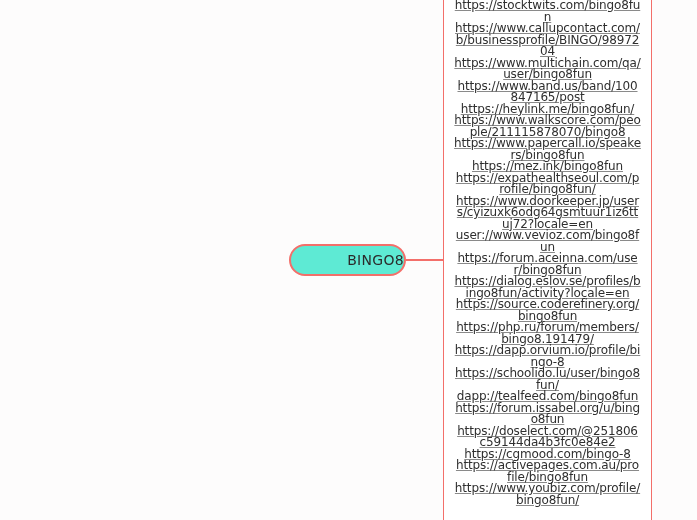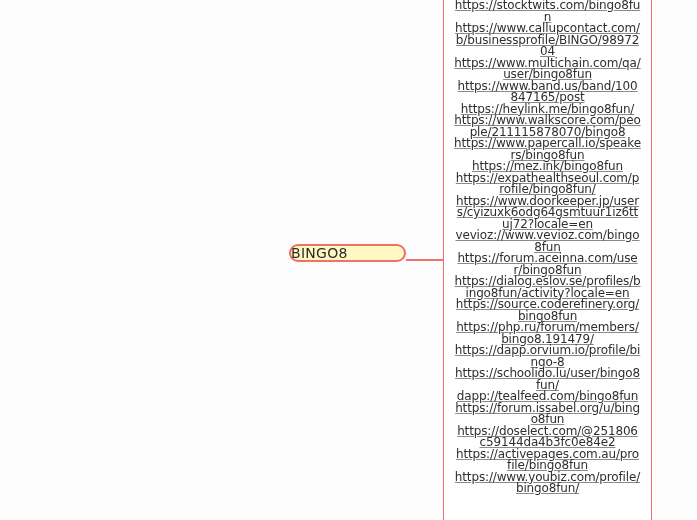--- a/index.html
+++ b/index.html
@@ -3,25 +3,25 @@
   <meta charset="utf-8">
   <style>
     html, body { margin: 0; padding: 0; }
     body {
       width: 697px; height: 520px; overflow: hidden; position: relative;
       background: #fdfcfc;
       font-family: "DejaVu Sans", sans-serif;
     }
     .canvas { position: absolute; left: 0; top: 0; width: 697px; height: 520px; }
     .root-node {
-      position: absolute; left: 289px; top: 244px; width: 117px; height: 18px;
+      position: absolute; left: 289px; top: 244px; width: 117px; height: 32px;
       box-sizing: border-box;
       border: 2px solid #f36f6a; border-radius: 16px;
-      background: #fef9c3;
-      display: flex; align-items: center; justify-content: flex-start;
+      background: #5eead4;
+      display: flex; align-items: center; justify-content: flex-end;
       font-size: 14px; color: #2b2b2b; letter-spacing: 0.3px;
     }
     .connector {
       position: absolute; left: 406px; top: 259px; width: 37px; height: 2px;
       background: #f36f6a;
     }
     .links-box {
       position: absolute; left: 443px; top: -6px; width: 209px; height: 540px;
       box-sizing: border-box;
       border-left: 1.5px solid #f36f6a; border-right: 1.5px solid #f36f6a;
@@ -49,27 +49,28 @@
       <li class="link-item">https://stocktwits.com/bingo8fun</li>
       <li class="link-item">https://www.callupcontact.com/b/businessprofile/BINGO/9897204</li>
       <li class="link-item">https://www.multichain.com/qa/user/bingo8fun</li>
       <li class="link-item">https://www.band.us/band/100847165/post</li>
       <li class="link-item">https://heylink.me/bingo8fun/</li>
       <li class="link-item">https://www.walkscore.com/people/211115878070/bingo8</li>
       <li class="link-item">https://www.papercall.io/speakers/bingo8fun</li>
       <li class="link-item">https://mez.ink/bingo8fun</li>
       <li class="link-item">https://expathealthseoul.com/profile/bingo8fun/</li>
       <li class="link-item">https://www.doorkeeper.jp/users/cyizuxk6odg64gsmtuur1iz6ttuj72?locale=en</li>
-      <li class="link-item">vevioz://www.vevioz.com/bingo8fun</li>
+      <li class="link-item">user://www.vevioz.com/bingo8fun</li>
       <li class="link-item">https://forum.aceinna.com/user/bingo8fun</li>
       <li class="link-item">https://dialog.eslov.se/profiles/bingo8fun/activity?locale=en</li>
       <li class="link-item">https://source.coderefinery.org/bingo8fun</li>
       <li class="link-item">https://php.ru/forum/members/bingo8.191479/</li>
       <li class="link-item">https://dapp.orvium.io/profile/bingo-8</li>
       <li class="link-item">https://schoolido.lu/user/bingo8fun/</li>
       <li class="link-item">dapp://tealfeed.com/bingo8fun</li>
       <li class="link-item">https://forum.issabel.org/u/bingo8fun</li>
       <li class="link-item">https://doselect.com/@251806c59144da4b3fc0e84e2</li>
+      <li class="link-item">https://cgmood.com/bingo-8</li>
       <li class="link-item">https://activepages.com.au/profile/bingo8fun</li>
       <li class="link-item">https://www.youbiz.com/profile/bingo8fun/</li>
     </ul>
   </div>
 </div>
 
 </body></html>

